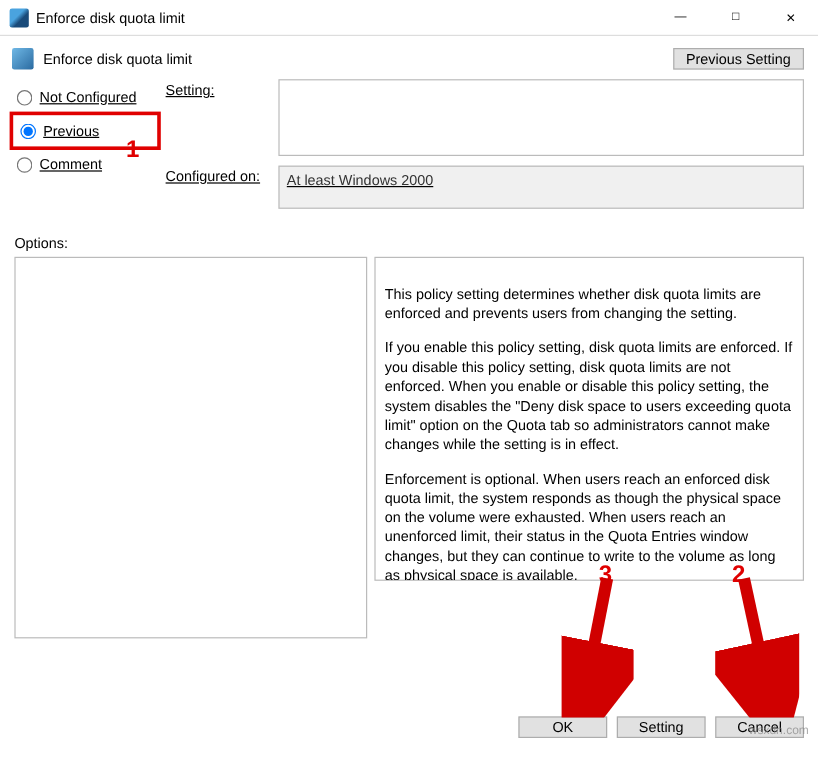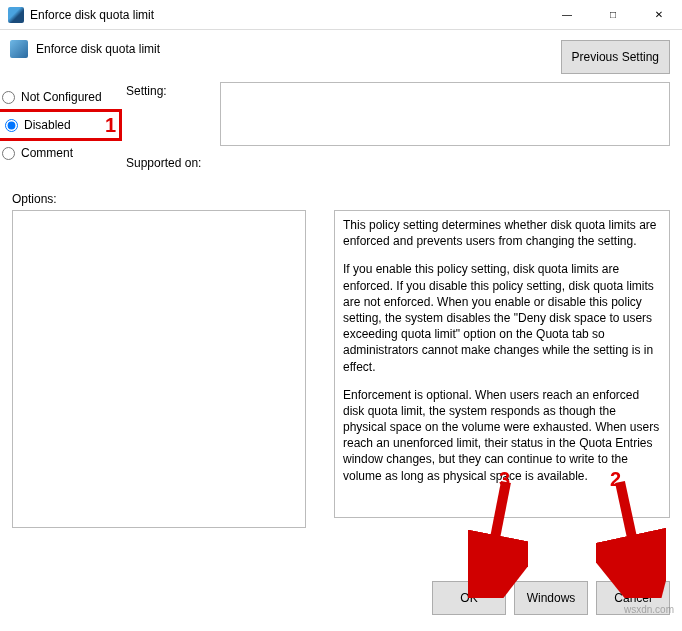--- a/index.html
+++ b/index.html
@@ -45,37 +45,38 @@
     }
     .header-left { display:flex; align-items:center; flex:1; }
     .header-left .icon2 {
       width:18px; height:18px; margin-right:8px;
       background: linear-gradient(135deg,#6fb8e6,#2a6aa0);
       border-radius:2px;
     }
     .nav-buttons { display:flex; gap:10px; }
     .btn {
       min-width: 86px;
-      height: 34px;
+      height: 18px;
       padding: 0 10px;
       border: 1px solid #adadad;
       background: #e1e1e1;
       font-size: 12px;
       cursor: pointer;
       display:inline-flex; align-items:center; justify-content:center;
     }
 
     
     .config-area {
-      padding: 2px 12px 4px 0;
+      padding: 2px 12px 4px 12px;
       display: grid;
       grid-template-columns: 118px 86px 1fr;
       column-gap: 8px;
       row-gap: 8px;
       align-items: start;
+      text-decoration: underline;
     }
     .radio-group { grid-column: 1; grid-row: 1 / span 2; padding-top:2px;}
     .radio-item {
       display:flex; align-items:center;
       height: 26px;
       padding: 2px 2px;
       cursor: pointer;
     }
     .radio-item input { margin-right:6px; }
     .highlight-box {
@@ -128,27 +129,26 @@
       gap: 6px;
     }
     .options-box {
       width: 294px;
       height: 318px;
       border:1px solid #bbb;
       background:#fff;
     }
     .help-box {
       flex:1;
-      height:308px;
+      height:270px;
       border:1px solid #bbb;
       overflow-y:scroll;
-      padding:6px 8px;
+      padding:22px 8px;
       font-size:12px;
       line-height:1.35;
-      margin-left:22px;
     }
     .help-box p { margin-bottom:12px; }
 
     
     .footer {
       position:absolute;
       right:12px;
       bottom:16px;
       display:flex;
       gap:8px;
@@ -189,51 +189,52 @@
 
 <div class="config-area">
   <div class="radio-group">
     <label class="radio-item">
       <input type="radio" name="st" style="">
       <span>Not Configured</span>
     </label>
     <div class="highlight-box">
       <label class="radio-item">
         <input type="radio" name="st" checked="" style="">
-        <span>Disabled</span>
+        <span>Previous</span>
       </label>
     </div>
     <label class="radio-item">
       <input type="radio" name="st" style="">
       <span>Comment</span>
     </label>
   </div>
 
   <div class="lbl-comment">Setting:</div>
   <textarea class="comment-box" style=""></textarea>
 
-  <div class="lbl-supported">Supported on:</div>
+  <div class="lbl-supported">Configured on:</div>
+  <div class="supported-box">At least Windows 2000</div>
 </div>
 
 <div class="mid-labels">
   <div class="options-lbl">Options:</div>
 </div>
 
 <div class="panels">
   <div class="options-box"></div>
   <div class="help-box">
     <p>This policy setting determines whether disk quota limits are enforced and prevents users from changing the setting.</p>
     <p>If you enable this policy setting, disk quota limits are enforced. If you disable this policy setting, disk quota limits are not enforced. When you enable or disable this policy setting, the system disables the "Deny disk space to users exceeding quota limit" option on the Quota tab so administrators cannot make changes while the setting is in effect.</p>
     <p>Enforcement is optional. When users reach an enforced disk quota limit, the system responds as though the physical space on the volume were exhausted. When users reach an unenforced limit, their status in the Quota Entries window changes, but they can continue to write to the volume as long as physical space is available.</p>
   </div>
 </div>
 
 <div class="footer">
   <button class="btn">OK</button>
-  <button class="btn">Windows</button>
+  <button class="btn">Setting</button>
   <button class="btn">Cancel</button>
 </div>
 
 <div class="overlay">
   <span class="annot-num" style="left:105px; top:114px;">1</span>
   <span class="annot-num" style="left:610px; top:468px;">2</span>
   <span class="annot-num" style="left:499px; top:468px;">3</span>
 
   <svg style="position:absolute;left:468px;top:478px;" width="60" height="120">
     <defs>

